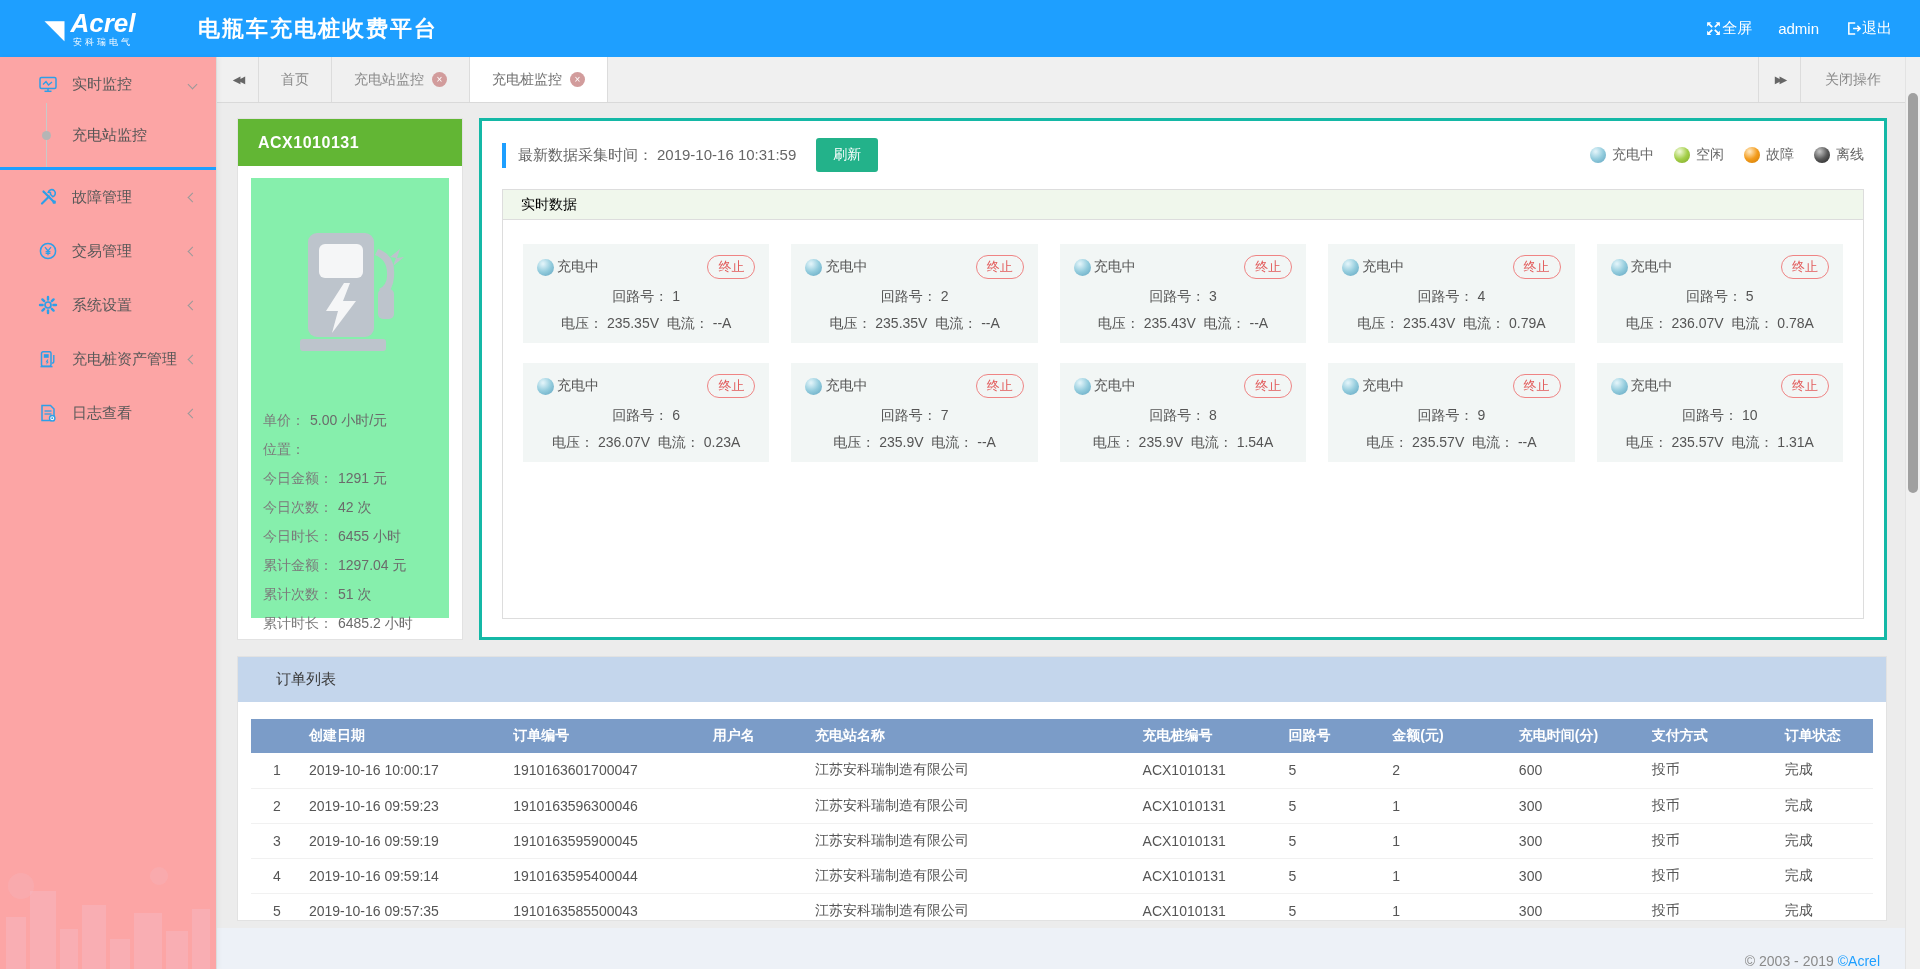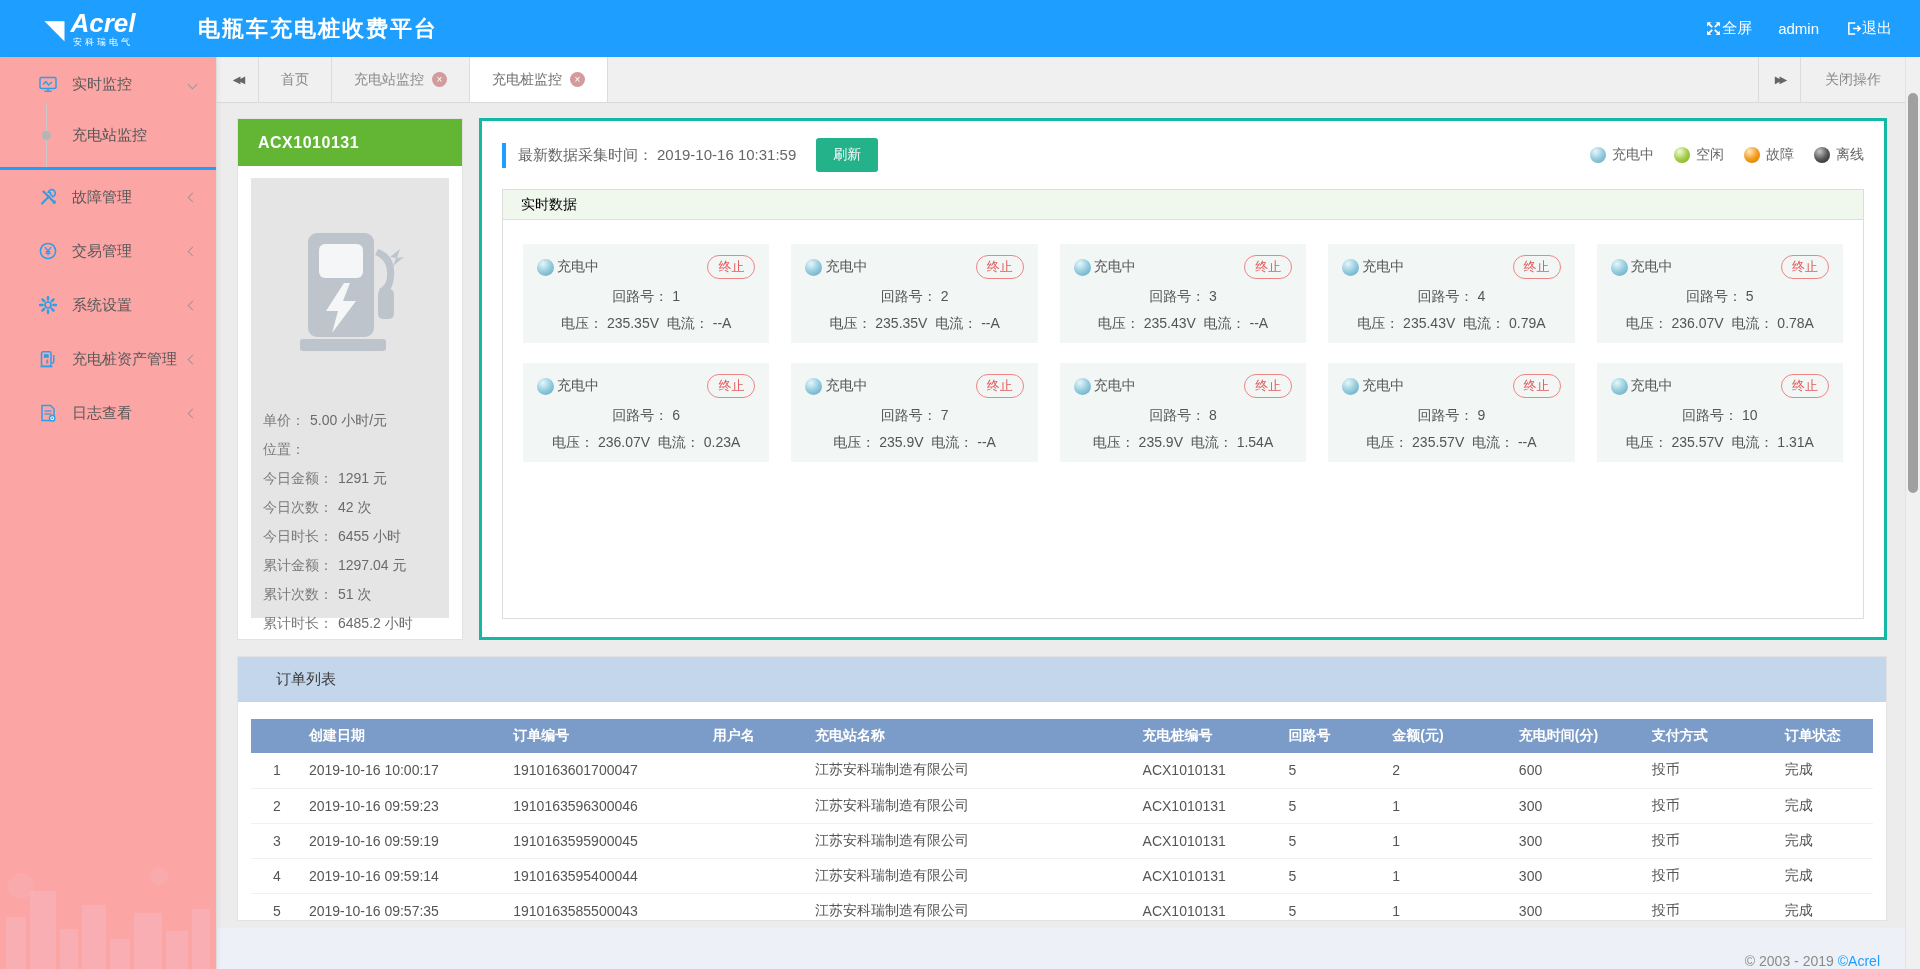--- a/index.html
+++ b/index.html
@@ -42,21 +42,21 @@
   .deco .c { position:absolute; border-radius:50%; background:#f3bfcd; opacity:.22; }
 
   
   .content { position:absolute; top:103px; left:217px; right:15px; bottom:0; background:#ececec; padding:15px 18px 0 20px; overflow:hidden; }
   .row1 { display:flex; gap:16px; height:522px; }
 
   
   .pile-card { width:226px; background:#fff; border:1px solid #e2e2e2; display:flex; flex-direction:column; }
   .pile-head { height:47px; background:#62B634; color:#fff; font-size:16px; font-weight:bold; display:flex; align-items:center; padding-left:20px; letter-spacing:.5px; }
   .pile-body { flex:1; padding:12px 13px; }
-  .pile-inner { background:#e5e5e5; height:440px; padding:10px 12px; }
+  .pile-inner { background:#86efac; height:440px; padding:10px 12px; }
   .pile-icon-area { height:190px; display:flex; align-items:center; justify-content:center; margin-top:14px; }
   .pile-stats { margin-top:14px; }
   .stat-row { font-size:14px; color:#7b7b7b; line-height:29px; white-space:nowrap; }
   .stat-row .sv { color:#6b6b6b; margin-left:5px; }
 
   
   .mon-card { flex:1; background:#fff; border:3px solid #14b8a6; padding:17px 20px; }
   .mon-top { display:flex; align-items:center; }
   .accent { width:4px; height:25px; background:#1E9FFF; margin-right:12px; }
   .collect-text { font-size:15px; color:#666; }

